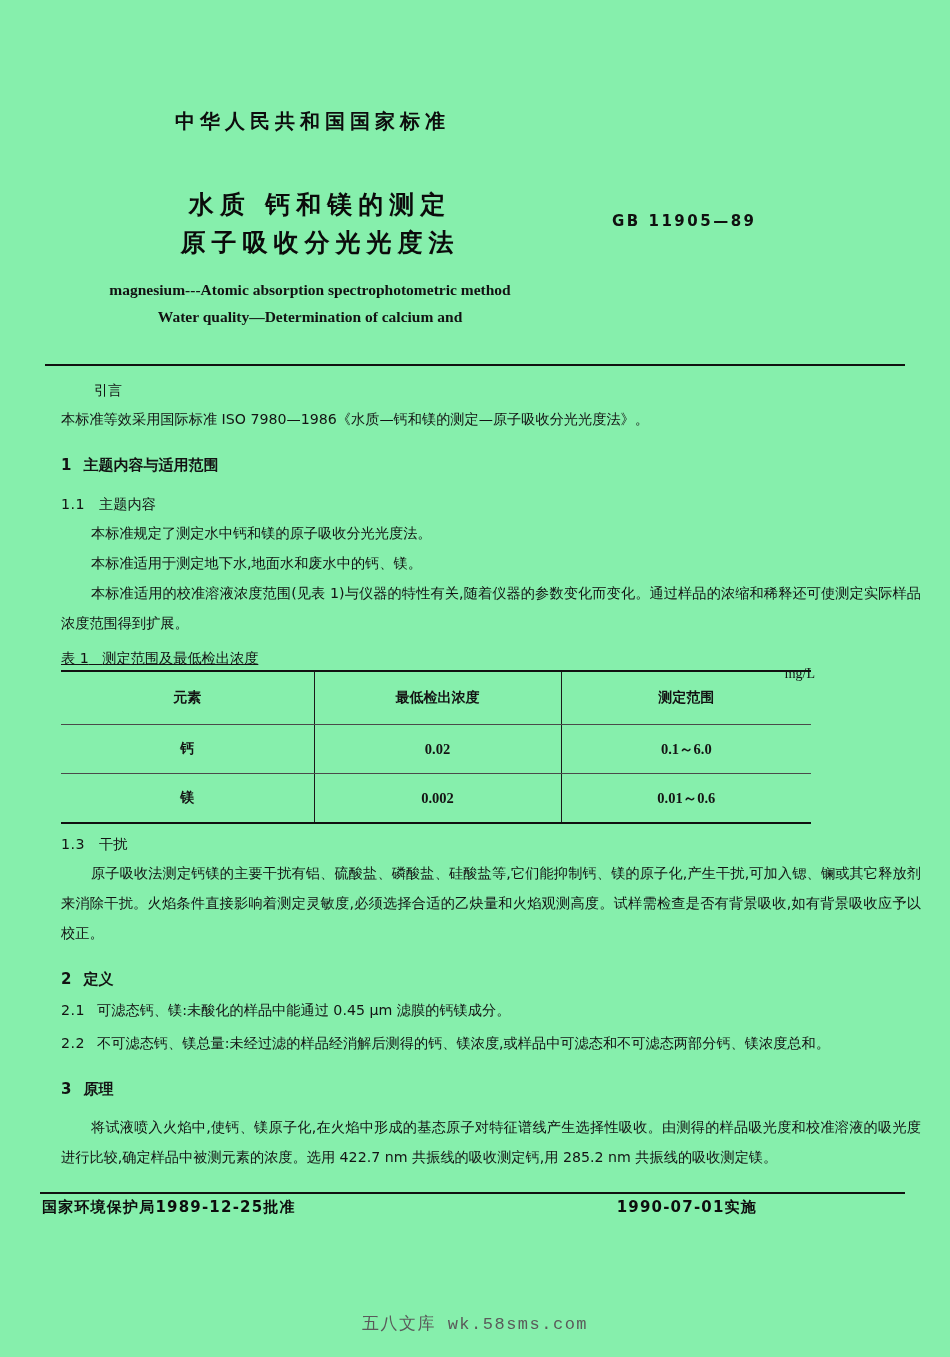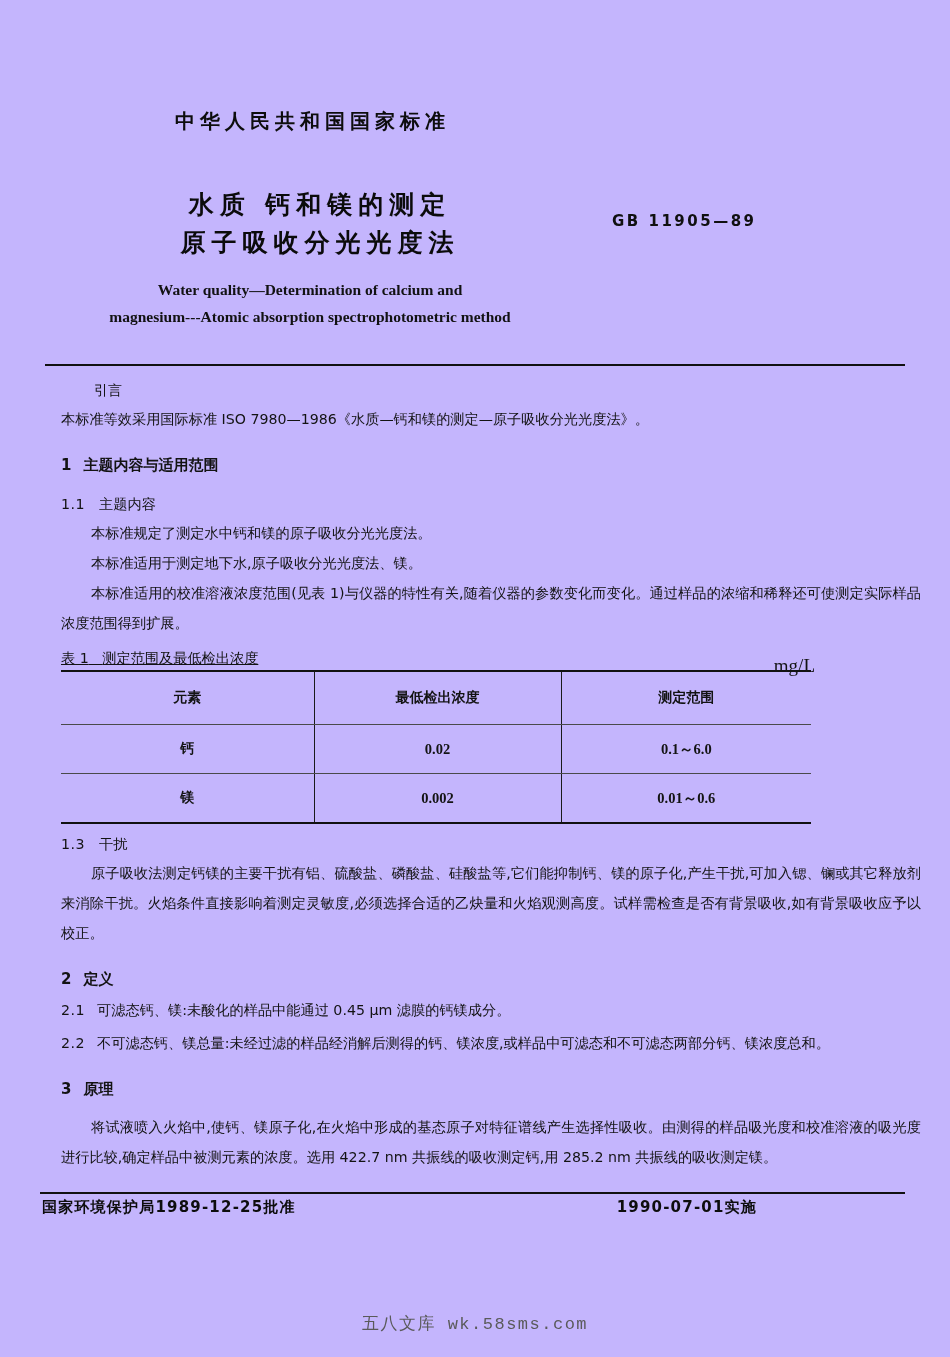--- a/index.html
+++ b/index.html
@@ -4,21 +4,21 @@
 <style>
   html, body {
     margin: 0;
     padding: 0;
     background: #ffffff;
   }
   .page {
     position: relative;
     width: 950px;
     height: 1357px;
-    background: #c4b5fd;
+    background: #86efac;
     font-family: "Liberation Serif", "DejaVu Serif", serif;
     color: #111111;
     overflow: hidden;
   }
 
   
   .masthead {
     position: absolute;
     left: 0;
     top: 108px;
@@ -149,23 +149,23 @@
     text-align: left;
     font-family: "DejaVu Sans", "Liberation Sans", sans-serif;
     font-size: 14.2px;
     line-height: 24px;
     color: #131313;
     text-decoration: underline;
   }
   .table-unit {
     position: absolute;
     right: -4px;
-    top: 8px;
+    top: 16px;
     font-family: "Liberation Serif", "DejaVu Serif", serif;
-    font-size: 19px;
+    font-size: 14px;
   }
   table.gb {
     margin-left: 45px;
     width: 750px;
     border-collapse: collapse;
     table-layout: fixed;
   }
   table.gb col.c1 { width: 253px; }
   table.gb col.c2 { width: 247px; }
   table.gb col.c3 { width: 250px; }
@@ -246,42 +246,42 @@
     <div class="gb-banner">中华人民共和国国家标准</div>
   </div>
 
   <div class="title-block">
     <div class="title-cn">
       <div>水质  钙和镁的测定</div>
       <div>原子吸收分光光度法</div>
     </div>
     <div class="std-no">GB  11905—89</div>
     <div class="title-en">
+      <div>magnesium---Atomic absorption spectrophotometric method</div>
       <div>Water quality—Determination of calcium and</div>
-      <div>magnesium---Atomic absorption spectrophotometric method</div>
     </div>
   </div>
 
   <div class="rule-top"></div>
 
   <div class="body-area">
 
     <div class="lead">引言</div>
     <p class="para">本标准等效采用国际标准 ISO 7980—1986《水质—钙和镁的测定—原子吸收分光光度法》。</p>
 
     <div class="sec-h1">
       <span class="num">1</span><span>主题内容与适用范围</span>
     </div>
 
     <div class="sec-h2">
       <span class="num">1.1</span><span>主题内容</span>
     </div>
     <p class="para indent">本标准规定了测定水中钙和镁的原子吸收分光光度法。</p>
 
-    <p class="para indent">本标准适用于测定地下水,原子吸收分光光度法、镁。</p>
+    <p class="para indent">本标准适用于测定地下水,地面水和废水中的钙、镁。</p>
     <p class="para indent">本标准适用的校准溶液浓度范围(见表 1)与仪器的特性有关,随着仪器的参数变化而变化。通过样品的浓缩和稀释还可使测定实际样品浓度范围得到扩展。</p>
 
     <div class="table-wrap">
       <div class="table-cap">
         <span>表 1</span>&nbsp;&nbsp;&nbsp;<span>测定范围及最低检出浓度</span>
         <span class="table-unit">mg/L</span>
       </div>
       <table class="gb">
         <colgroup>
             <col class="c1">

